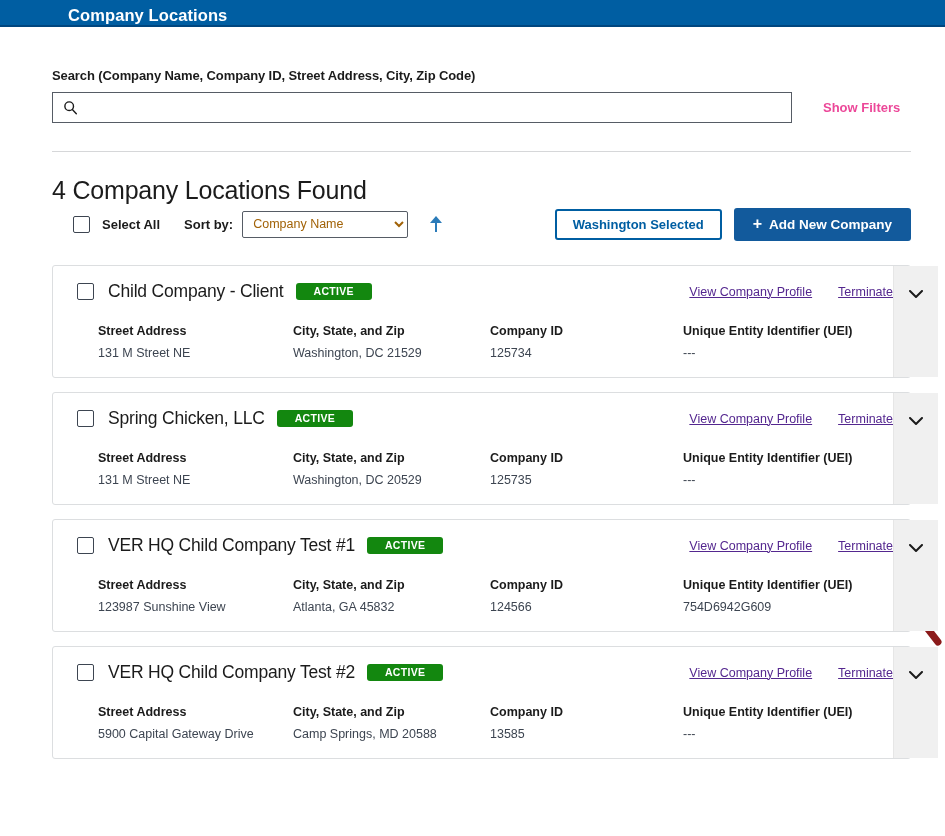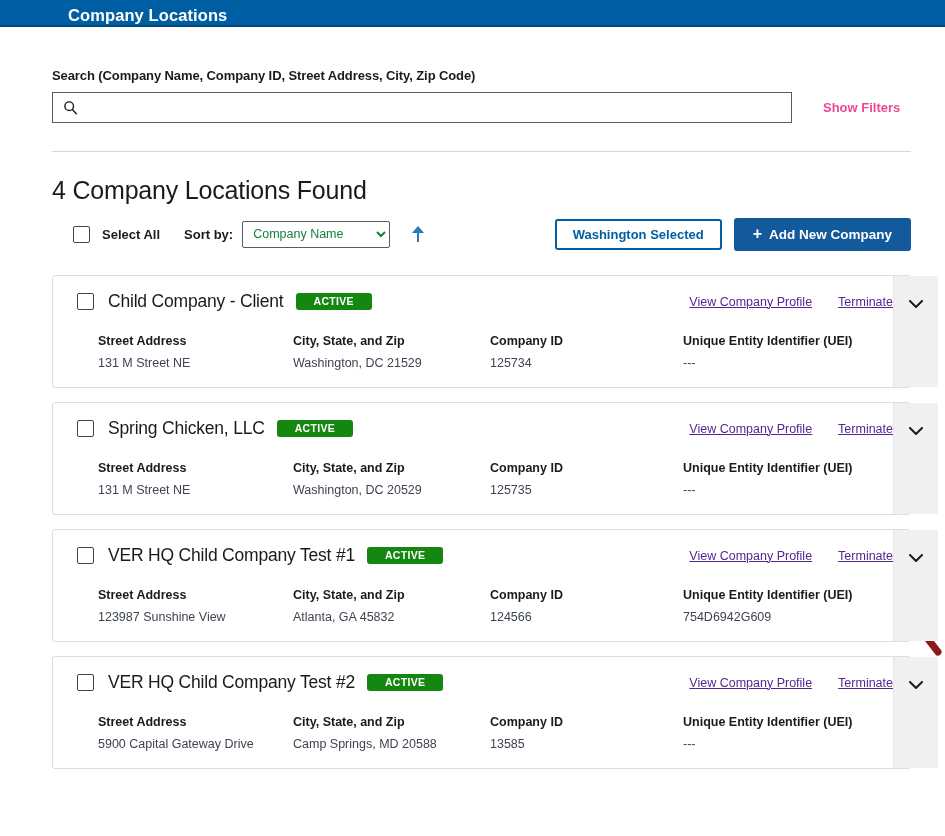--- a/index.html
+++ b/index.html
@@ -87,21 +87,21 @@
     color: #1b1b1b;
     font-weight: normal;
     margin: 24px 0 0 0;
     letter-spacing: -.2px;
   }
 
   
   .toolbar {
     display: flex;
     align-items: center;
-    margin-top: 12px;
+    margin-top: 2px;
     height: 34px;
   }
   .toolbar-left { display: flex; align-items: center; padding-left: 21px; }
   .cbx {
     width: 17px; height: 17px;
     border: 1px solid #3d4551;
     border-radius: 2px;
     background: #fff;
     display: inline-block;
     cursor: pointer;
@@ -110,27 +110,27 @@
   .select-all-label {
     font-size: 13px; font-weight: bold; color: #1b1b1b;
     margin-left: 12px;
   }
   .sort-label {
     font-size: 13px; font-weight: bold; color: #1b1b1b;
     margin-left: 24px;
   }
   .sort-select {
     margin-left: 9px;
-    width: 148px; height: 27px;
+    width: 166px; height: 27px;
     border: 1px solid #565c65;
     border-radius: 2px;
     background: #fff;
     font-size: 12.5px;
     font-family: "Liberation Sans", sans-serif;
-    color: #15803d;
+    color: #a16207;
     padding: 0 6px;
     cursor: pointer;
   }
   .sort-dir {
     margin-left: 20px;
     width: 16px; height: 20px;
     cursor: pointer;
   }
   .toolbar-right {
     margin-left: auto;

